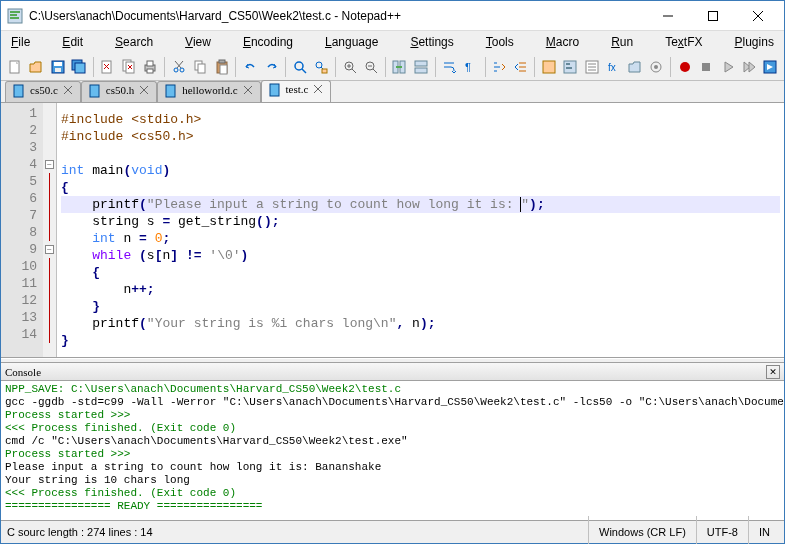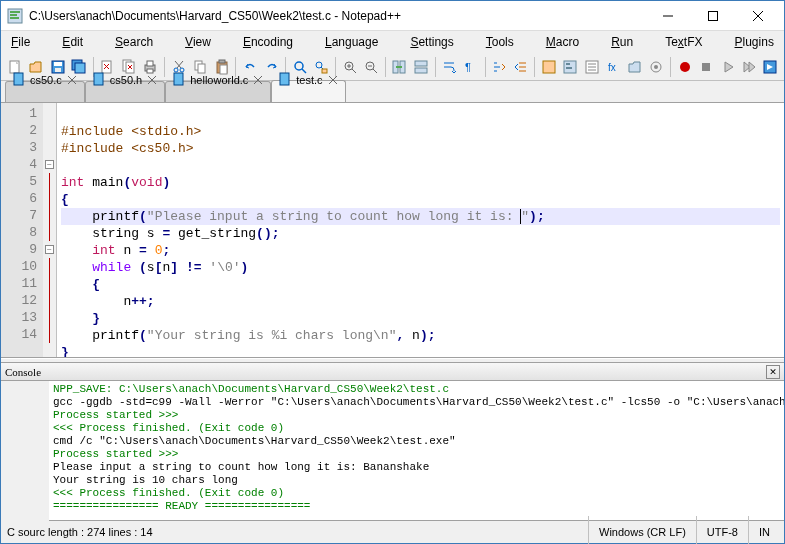--- a/index.html
+++ b/index.html
@@ -14,47 +14,47 @@
   
   .menubar { height: 22px; background: #f0f0f0; display: flex; align-items: center; padding: 0 4px; gap: 20px; }
   .menu-item { padding: 2px 6px; cursor: pointer; font-size: 12px; }
   .menu-item .ul { text-decoration: underline; }
   
   .toolbar { height: 28px; background: #f0f0f0; border-bottom: 1px solid #c0c0c0; display: flex; align-items: center; padding: 2px 4px; gap: 2px; }
   .tbtn { width: 22px; height: 22px; display: flex; align-items: center; justify-content: center; cursor: pointer; border: 1px solid transparent; border-radius: 2px; }
   .tsep { width: 1px; height: 20px; background: #c0c0c0; margin: 0 2px; }
   
   .tabbar { height: 22px; background: #f0f0f0; display: flex; align-items: flex-end; padding: 0 4px; border-bottom: 1px solid #a0a0a0; }
-  .tab { height: 21px; padding: 2px 6px 16px 6px; margin-right: 0px; background: #d4d4d4; border: 1px solid #a0a0a0; border-bottom: none; display: flex; align-items: flex-end; gap: 4px; font-size: 11px; cursor: pointer; border-radius: 3px 3px 0 0; }
+  .tab { height: 21px; padding: 2px 6px 8px 6px; margin-right: 0px; background: #d4d4d4; border: 1px solid #a0a0a0; border-bottom: none; display: flex; align-items: flex-start; gap: 4px; font-size: 11px; cursor: pointer; border-radius: 3px 3px 0 0; font-family: Liberation Serif, serif; }
   .tab.active { background: #f5f5f5; height: 22px; position: relative; z-index: 2; }
   .tab .tab-icon { width: 14px; height: 14px; }
   .tab .tab-close { width: 12px; height: 12px; display:flex; align-items:center; justify-content:center; cursor:pointer; }
   
   .editor { flex: 1; display: flex; background: #fff; overflow: hidden; border-bottom: 1px solid #a0a0a0;}
   .gutter { width: 42px; background: #e4e4e4; color: #808080; text-align: right; padding: 2px 6px 2px 2px; font-family: Consolas, "Courier New", monospace; font-size: 13px; line-height: 17px; user-select: none; }
   .fold { width: 14px; background: #f0f0f0; border-right: 1px solid #c0c0c0; position: relative; font-family: Consolas, monospace; font-size:13px; line-height:17px; padding-top:2px;}
   .fold .fline { height:17px; display:flex; align-items:center; justify-content:center; color:#888; font-size:9px;}
   .fold .box { width:9px; height:9px; border:1px solid #888; background:#fff; display:flex; align-items:center;justify-content:center; font-size:8px; color:#888; line-height:1;}
   .fold .bar { width:1px; height:17px; background:#b00;}
-  .code { flex: 1; font-family: Consolas, "Courier New", monospace; font-size: 13px; line-height: 17px; padding: 20px 4px; white-space: pre; overflow: auto; }
+  .code { flex: 1; font-family: Consolas, "Courier New", monospace; font-size: 13px; line-height: 17px; padding: 8px 4px; white-space: pre; overflow: auto; }
   .code .line { height: 17px; }
   .code .hl { background: #e8e8ff; display:block; }
-  .kw { color: #be185d; }
+  .kw { color: #3b82f6; }
   .kw2 { color: #8000ff; }
   .pre { color: #804000; }
   .str { color: #808080; }
   .num { color: #ff8000; }
   .op  { color: #000080; font-weight:bold;}
   .caret { border-left: 1px solid #000; margin-left:-1px;}
   
   .splitter { height: 5px; background: #f0f0f0; border-top:1px solid #fff; border-bottom:1px solid #a0a0a0; cursor: ns-resize; }
   
   .console-hdr { height: 18px; background: linear-gradient(#f7f7f7,#e3e3e3); border-bottom: 1px solid #a0a0a0; display:flex; align-items:center; padding:0 4px; font-size:11px;font-family:Liberation Serif, serif;}
   .console-hdr .cx { margin-left:auto; width:14px; height:14px; border:1px solid #888; display:flex;align-items:center;justify-content:center; cursor:pointer; font-size:9px;}
-  .console { height: 140px; background: #fff; font-family: "Courier New", monospace; font-size: 11px; line-height: 13px; padding: 2px 4px; overflow: auto; white-space: pre; border-bottom:1px solid #a0a0a0;margin-left:48px;}
+  .console { height: 140px; background: #fff; font-family: "Courier New", monospace; font-size: 11px; line-height: 13px; padding: 2px 4px; overflow: auto; white-space: pre; border-bottom:1px solid #a0a0a0;}
   .console .g { color: #008000; }
   .console .b { color: #000; }
   
   .statusbar { height: 22px; background: #f0f0f0; display: flex; align-items: center; font-size: 11px; padding: 0 4px; gap: 0; }
   .sb-cell { padding: 16px 10px; border-left:1px solid #c0c0c0; height:100%; display:flex; align-items:center;}
   .sb-cell:first-child { border-left:none; padding-left:2px;}
   .sb-flex { flex: 1; }
   
   svg { display: block; }
 </style>

